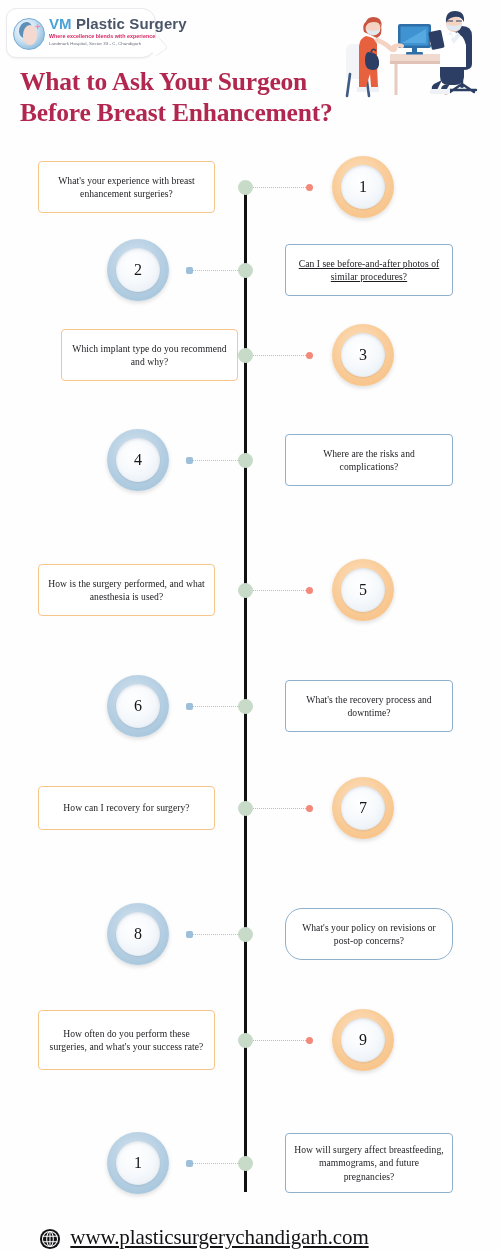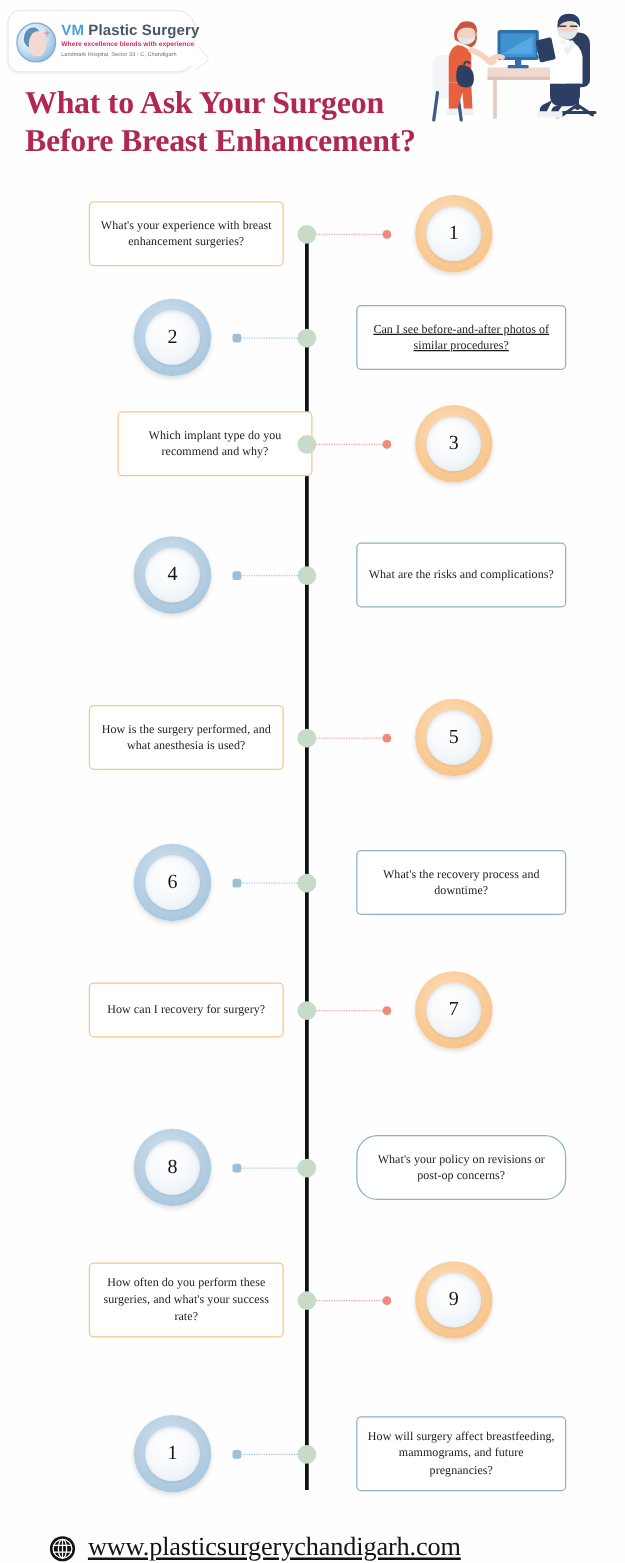--- a/index.html
+++ b/index.html
@@ -69,21 +69,21 @@
   #logo-mark .spark {
     position: absolute;
     right: 3px; top: 4px;
     width: 7px; height: 7px;
     background: linear-gradient(135deg, #f7b5c4, #f06292);
     clip-path: polygon(50% 0%, 60% 40%, 100% 50%, 60% 60%, 50% 100%, 40% 60%, 0% 50%, 40% 40%);
   }
   #logo-text { position: absolute; left: 42px; top: 8px; width: 104px; }
   #logo-title {
     font-family: "Liberation Sans", sans-serif;
-    font-size: 12px;
+    font-size: 15px;
     line-height: 14px;
     letter-spacing: .1px;
     white-space: nowrap;
   }
   #logo-title .vm { color: #4aa3d8; font-weight: bold; }
   #logo-title .rest { color: #4a5568; font-weight: bold; }
   #logo-tagline {
     font-family: "Liberation Sans", sans-serif;
     font-size: 5.3px;
     font-weight: bold;
@@ -145,21 +145,21 @@
     align-items: center;
     justify-content: center;
     text-align: center;
     padding: 6px 8px;
     font-family: "Liberation Serif", serif;
     font-size: 9.6px;
     line-height: 13.4px;
     color: #1c1c20;
     letter-spacing: .05px;
   }
-  .qbox.left  { left: 71px;  width: 156px; border: 1.4px solid #f7c68a; }
+  .qbox.left  { left: 38px;  width: 177px; border: 1.4px solid #f7c68a; }
   .qbox.right { left: 285px; width: 168px; border: 1.4px solid #8fb0cb; }
 
   .badge {
     position: absolute;
     width: 62px; height: 62px;
     border-radius: 50%;
     display: flex;
     align-items: center;
     justify-content: center;
     font-family: "Liberation Serif", serif;
@@ -333,21 +333,21 @@
           <div class="inner">
             <span>3</span>
           </div>
         </div>
         <div class="spine-dot" style="top: 198px;"></div>
         <div class="conn" style="top: 205px; left: 253px; width: 55px;"></div>
         <div class="conn-end" style="top: 201.5px; left: 306px;"></div>
       </div>
       <div class="row">
         <div class="qbox right" style="height: 52px; top: 284px;">
-          <span>What are the risks and complications?</span>
+          <span>Where are the risks and complications?</span>
         </div>
         <div class="badge blue" style="top: 279px;">
           <div class="inner">
             <span>4</span>
           </div>
         </div>
         <div class="spine-dot" style="top: 303px;"></div>
         <div class="conn blue" style="top: 310px; left: 188px; width: 52px;"></div>
         <div class="conn-end blue" style="top: 306.5px; left: 186px;"></div>
       </div>

